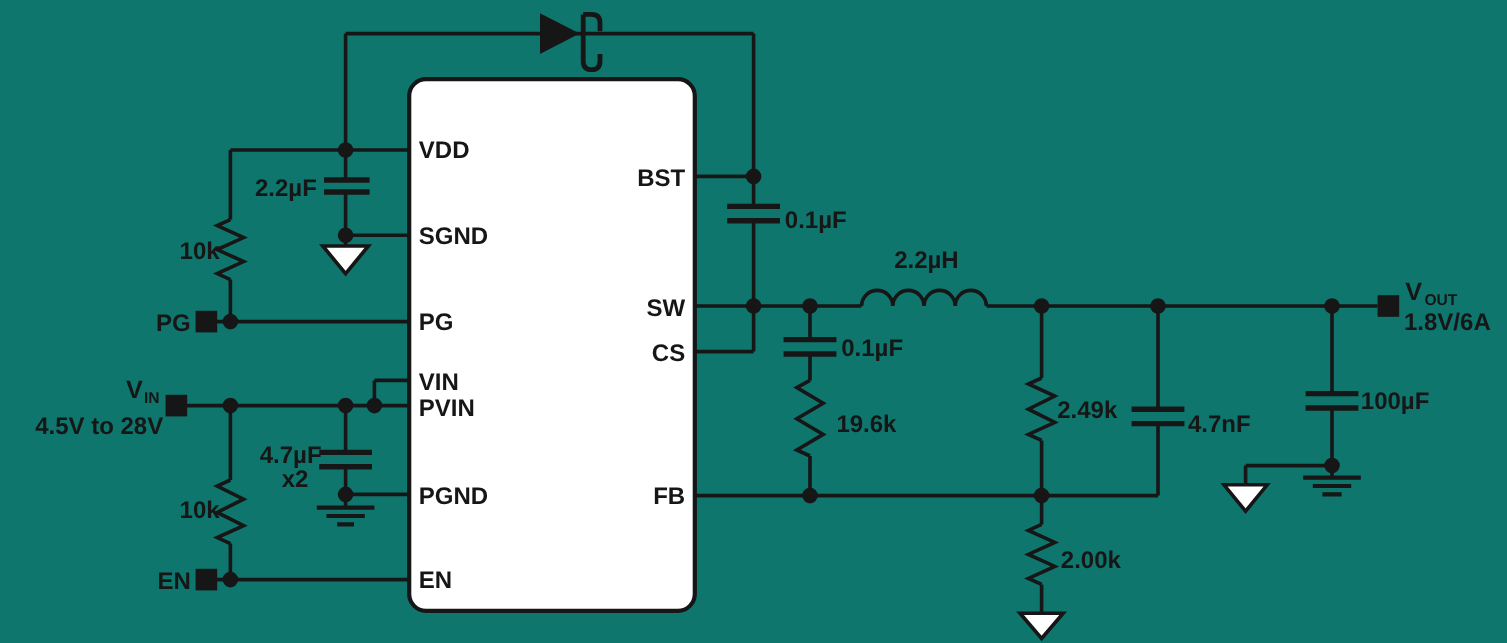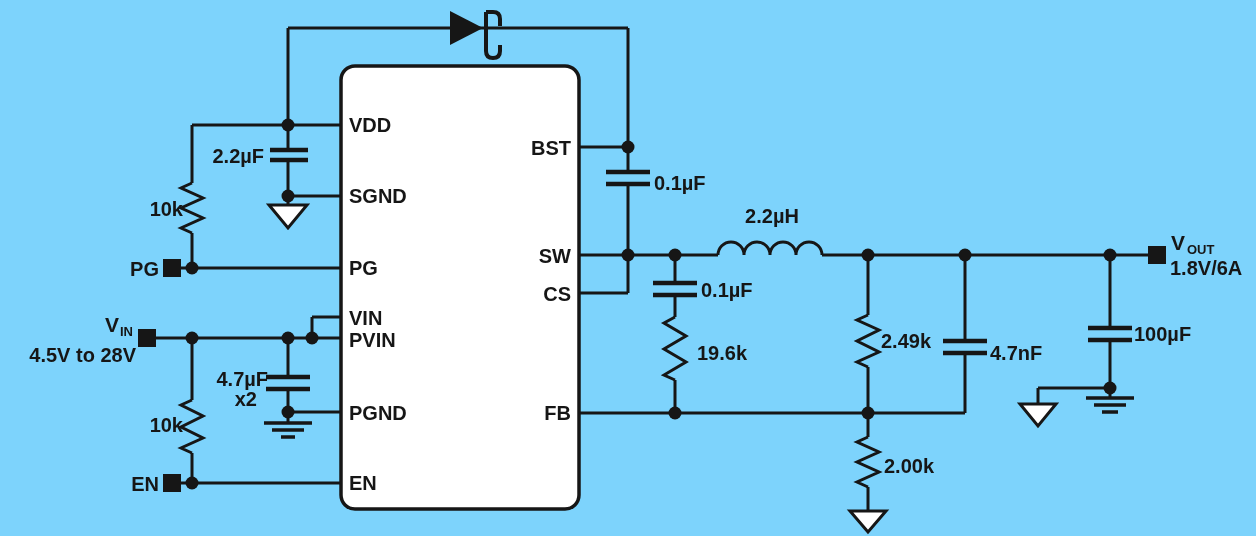--- a/index.html
+++ b/index.html
@@ -1,16 +1,16 @@
 <!DOCTYPE html>
 <html><head>
 <meta charset="utf-8">
 <style>
   html,body{margin:0;padding:0;background:#ffffff;}
-  .stage{position:relative;width:1256px;height:536px;background:#7dd3fc;overflow:hidden;}
+  .stage{position:relative;width:1256px;height:536px;background:#0f766e;overflow:hidden;}
   svg{position:absolute;left:0;top:0;}
   .wire{stroke:#161616;stroke-width:3;fill:none;}
   .plate{stroke:#161616;stroke-width:4.5;fill:none;}
   .res{stroke:#161616;stroke-width:3;fill:none;stroke-linejoin:miter;}
   .gnd-tri{stroke:#161616;stroke-width:3;fill:#ffffff;}
   .gnd-earth{stroke:#161616;stroke-width:3.5;fill:none;}
   .solid{fill:#161616;stroke:none;}
   .diode-hook{stroke:#161616;stroke-width:4;fill:none;}
   .ic-box{fill:#ffffff;stroke:#161616;stroke-width:3.5;}
   .lbl{font-family:"Liberation Sans",sans-serif;font-size:20px;font-weight:700;fill:#161616;}

